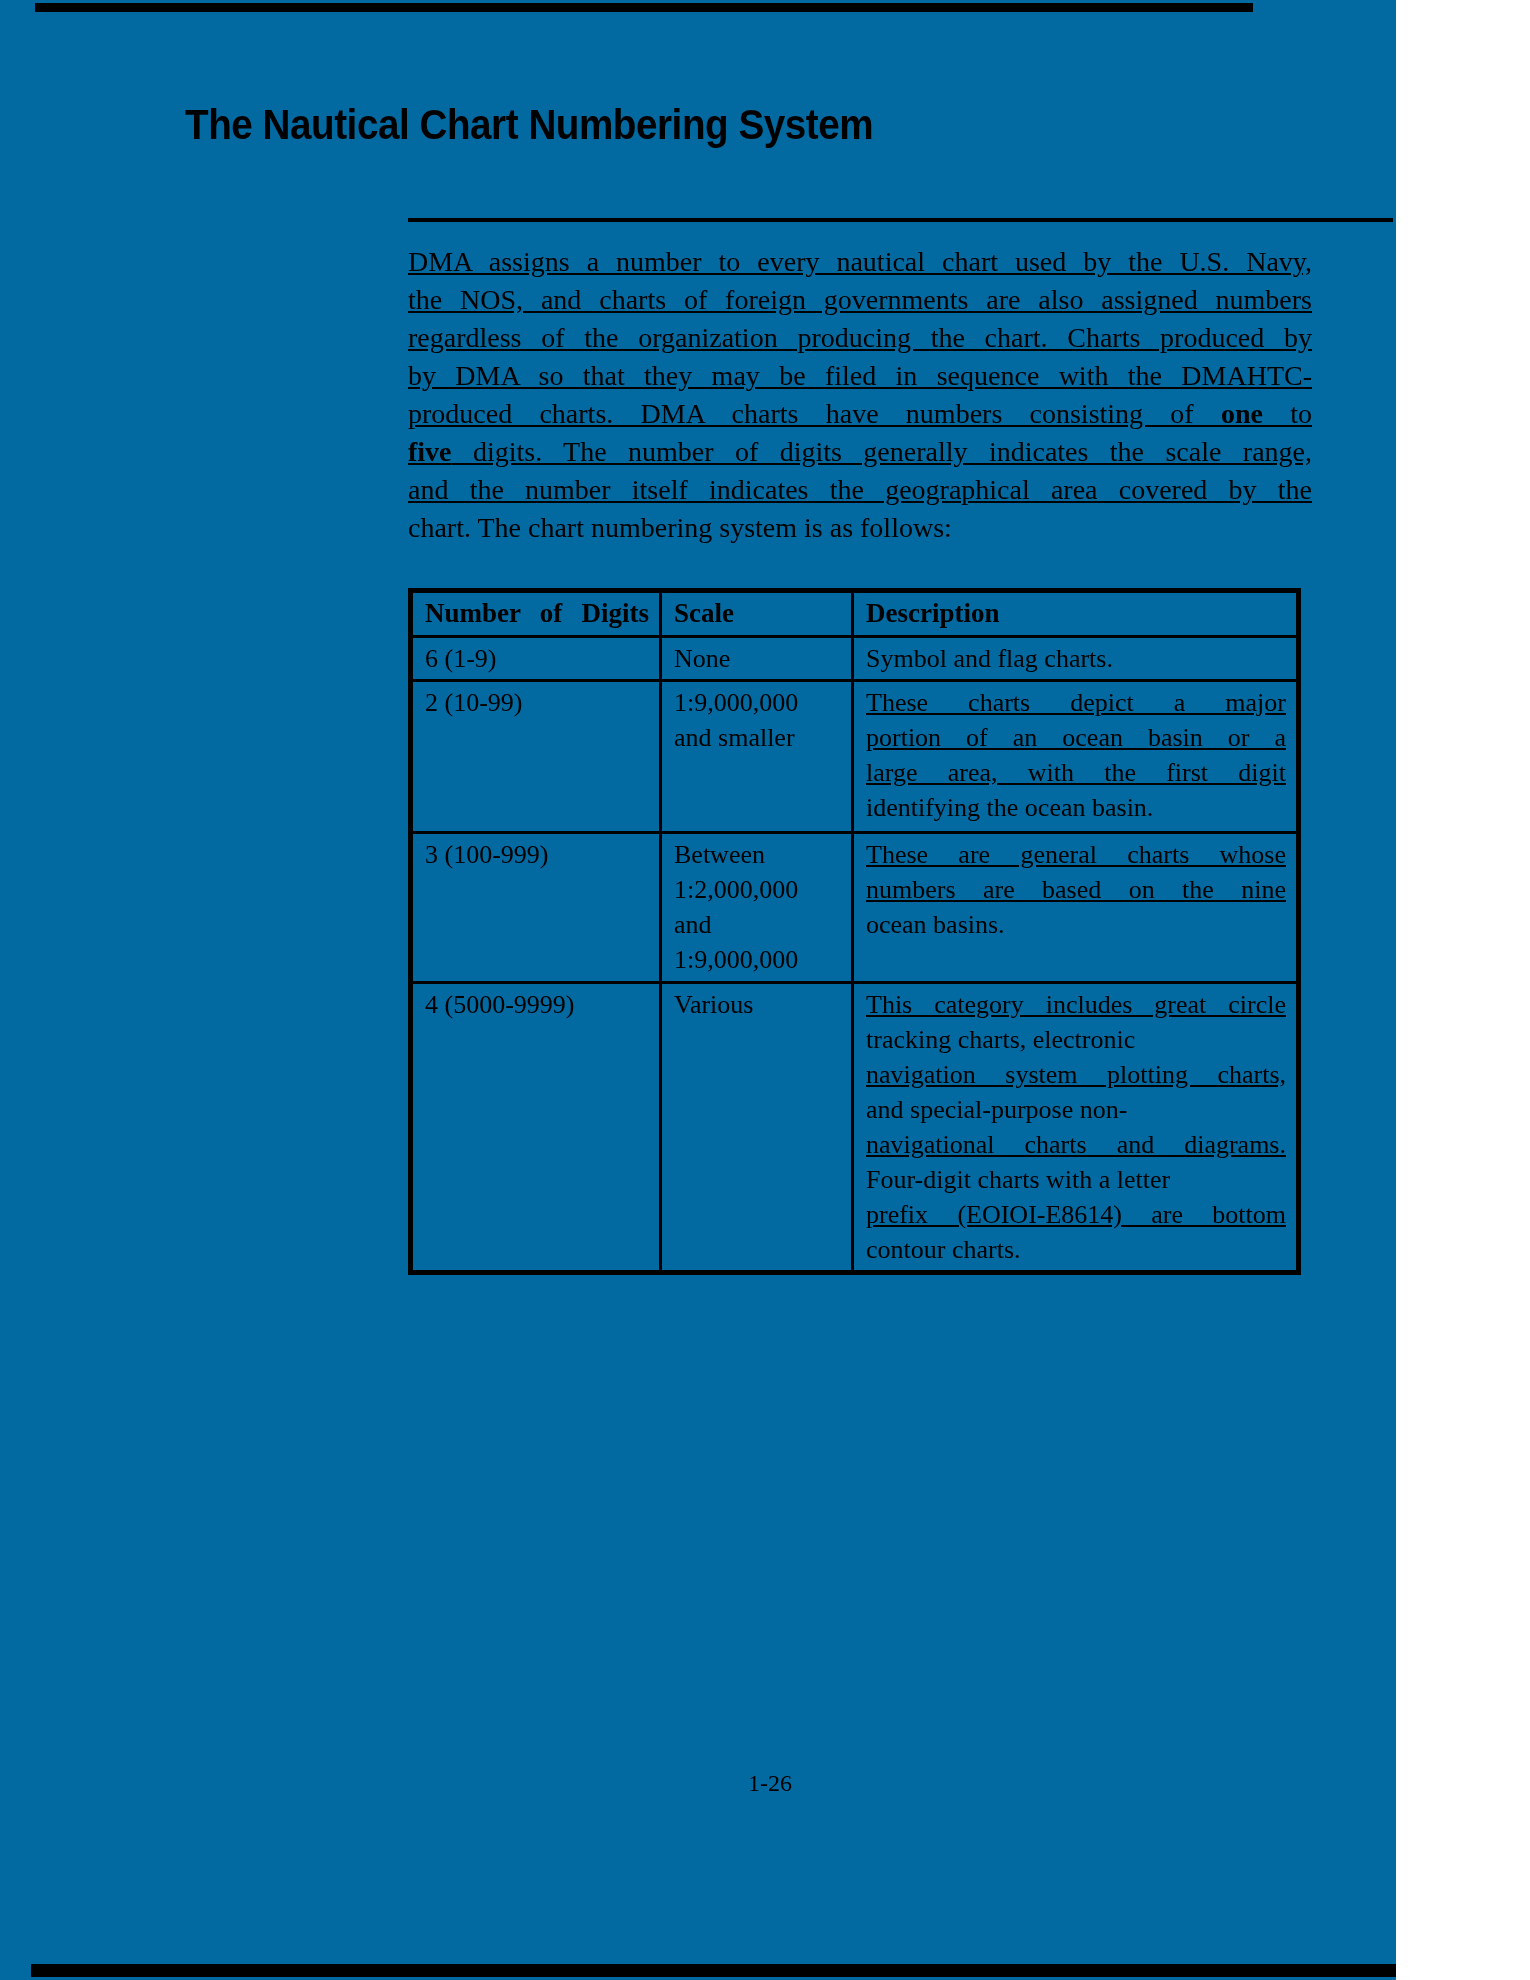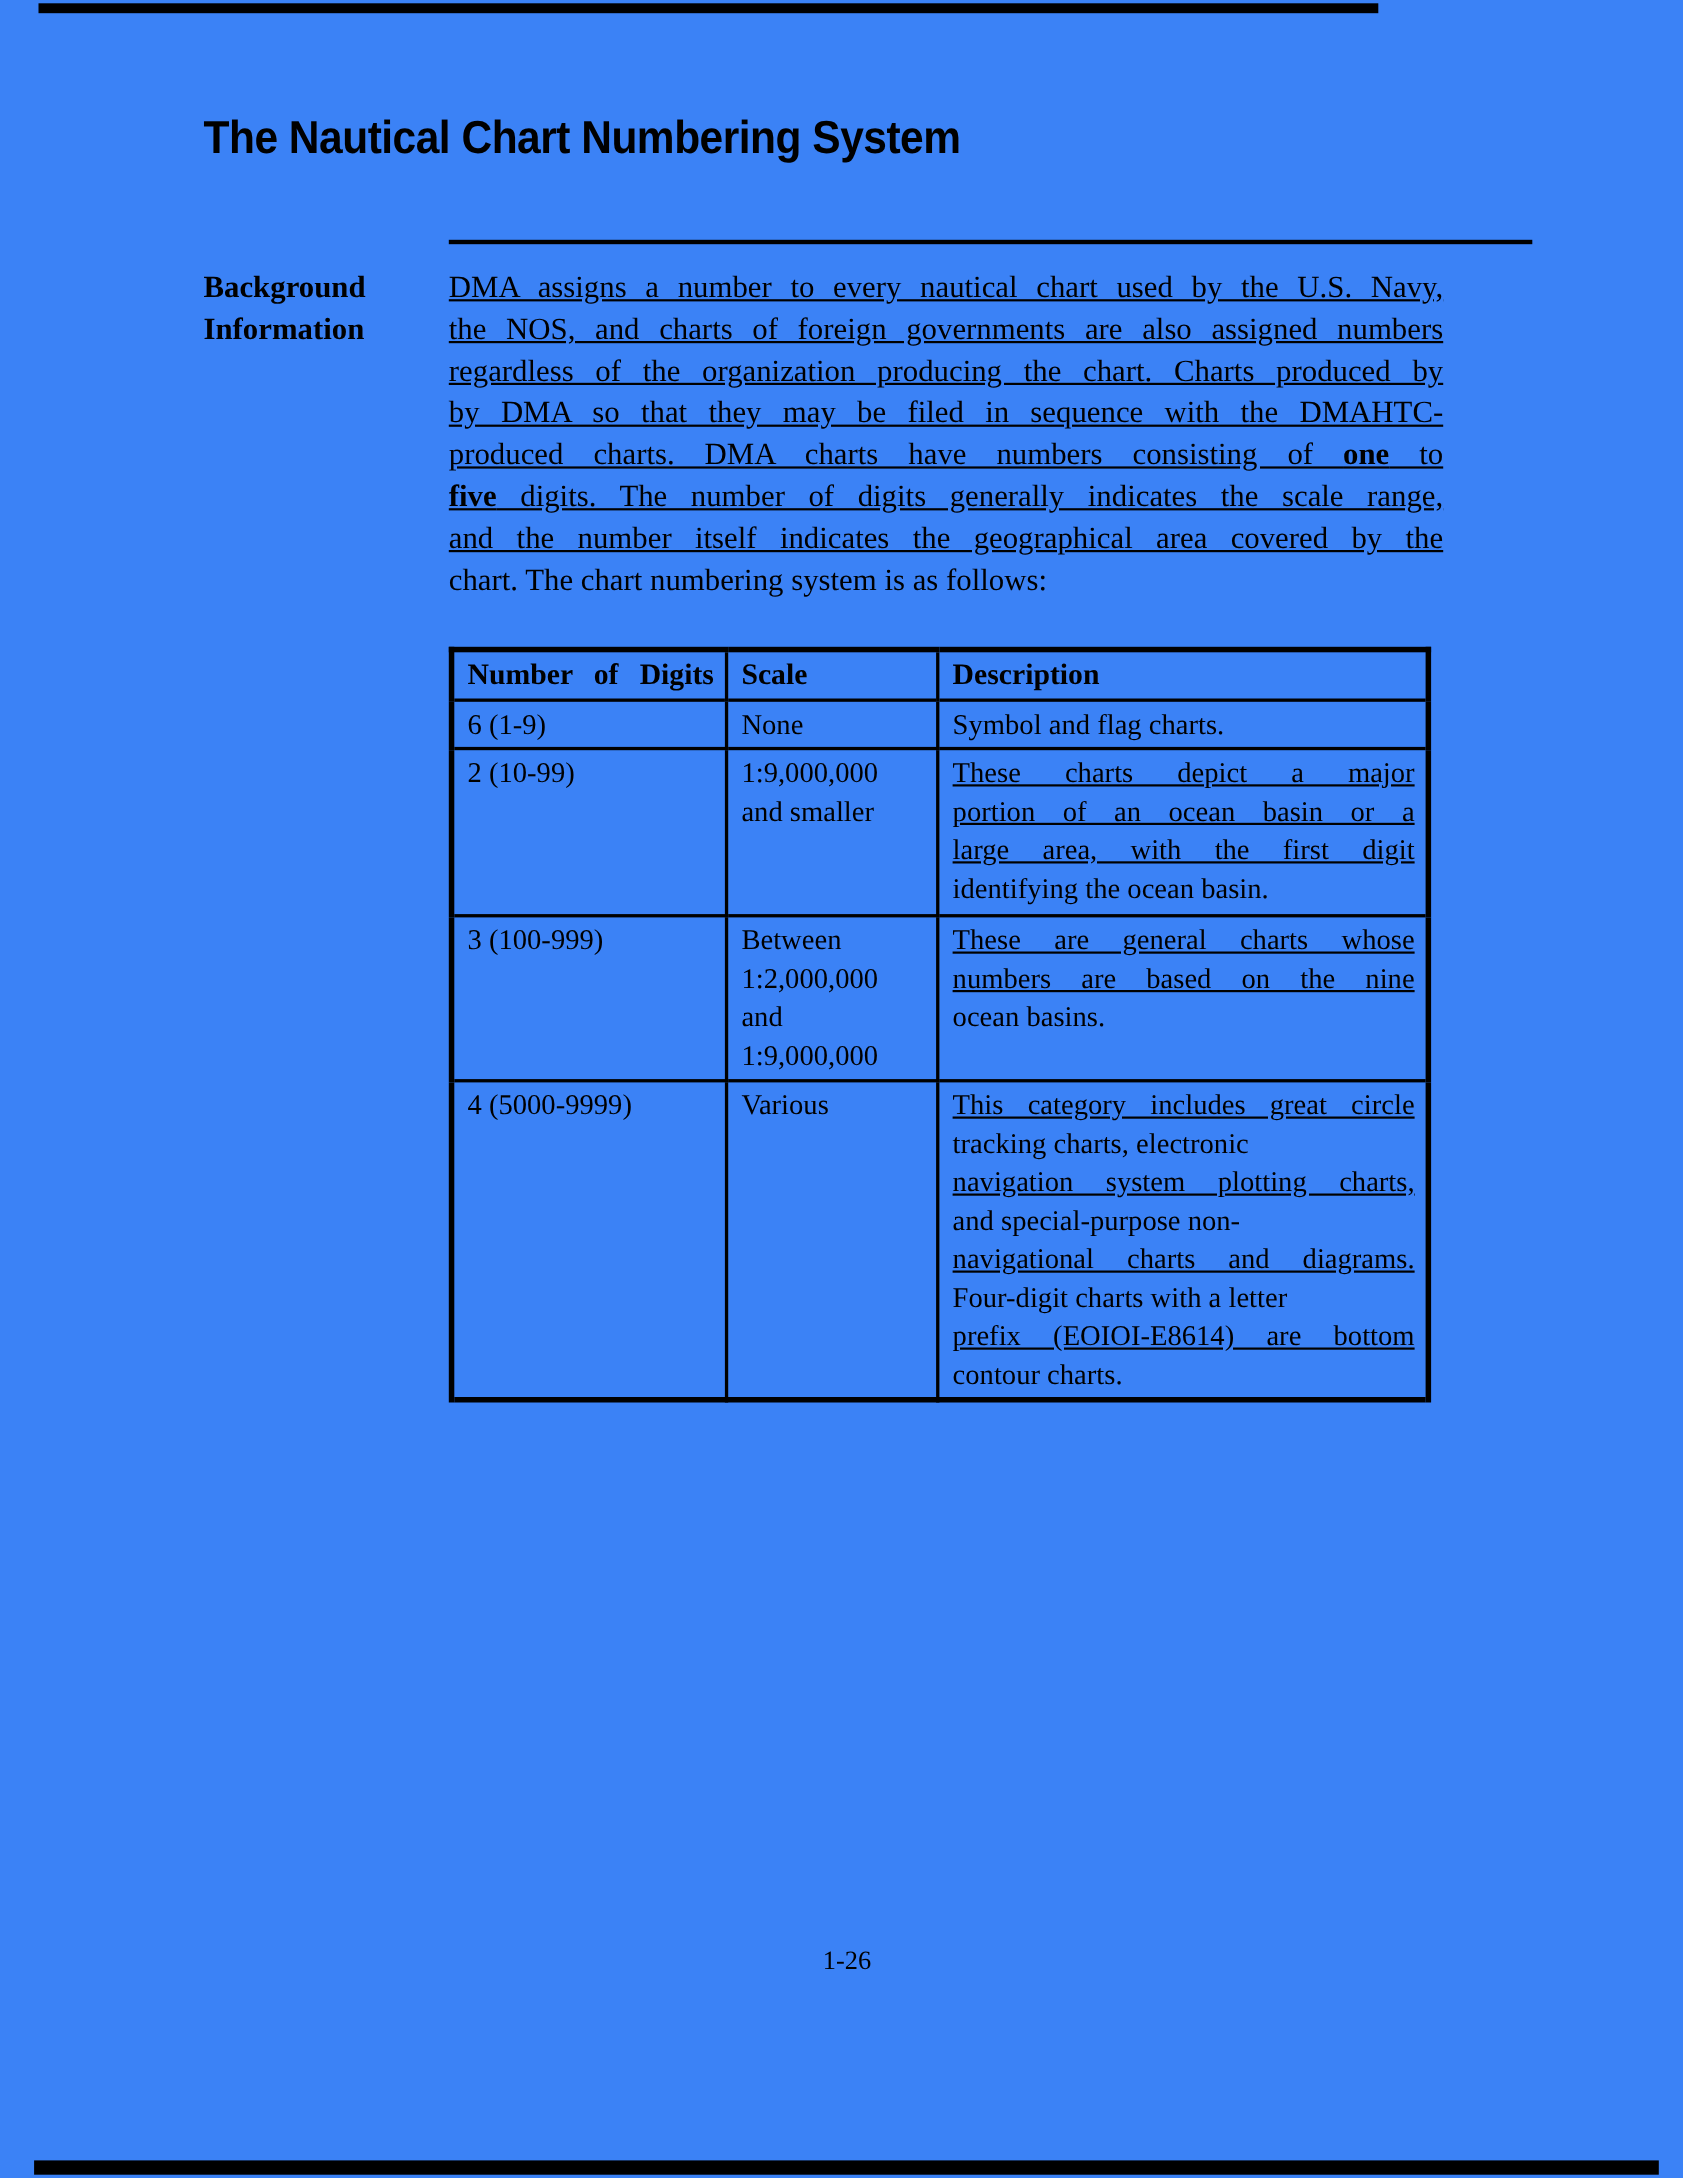--- a/index.html
+++ b/index.html
@@ -1,16 +1,16 @@
 <!DOCTYPE html>
 <html><head>
 <meta charset="utf-8">
 <style>
   html,body{margin:0;padding:0;background:#fff;}
-  .page{position:relative;width:1530px;height:1980px;background:#3b82f6;overflow:hidden;
+  .page{position:relative;width:1396px;height:1980px;background:#0369a1;overflow:hidden;
         font-family:"Liberation Serif",serif;color:#000;}
   .artifact{position:absolute;background:#000;}
   #bar-top{left:35px;top:3px;width:1218px;height:9px;}
   #bar-bottom{left:31px;top:1964px;width:1477px;height:13px;}
 
   .title{position:absolute;left:185px;top:101px;
          font-family:"Liberation Sans",sans-serif;font-weight:bold;font-size:42px;
          letter-spacing:-0.5px;transform:scaleX(0.92);transform-origin:left top;
          white-space:nowrap;}
   .rule{position:absolute;left:408px;top:218px;width:985px;height:4px;background:#000;}
@@ -46,24 +46,20 @@
 <body>
 
 <div class="page">
 
   <div id="bar-top" class="artifact"></div>
 
   <div class="title">The Nautical Chart Numbering System</div>
 
   <div class="rule"></div>
 
-  <div class="sidebar">
-    <div>Background</div>
-    <div>Information</div>
-  </div>
 
   <div class="para" id="paragraph">
       <div class="pline fill">DMA assigns a number to every nautical chart used by the U.S. Navy,</div>
       <div class="pline fill">the NOS, and charts of foreign governments are also assigned numbers</div>
       <div class="pline fill">regardless of the organization producing the chart. Charts produced by</div>
       <div class="pline fill">by DMA so that they may be filed in sequence with the DMAHTC-</div>
       <div class="pline fill">produced charts. DMA charts have numbers consisting of <b>one</b> to</div>
       <div class="pline fill"><b>five</b> digits. The number of digits generally indicates the scale range,</div>
       <div class="pline fill">and the number itself indicates the geographical area covered by the</div>
       <div class="pline">chart. The chart numbering system is as follows:</div>

